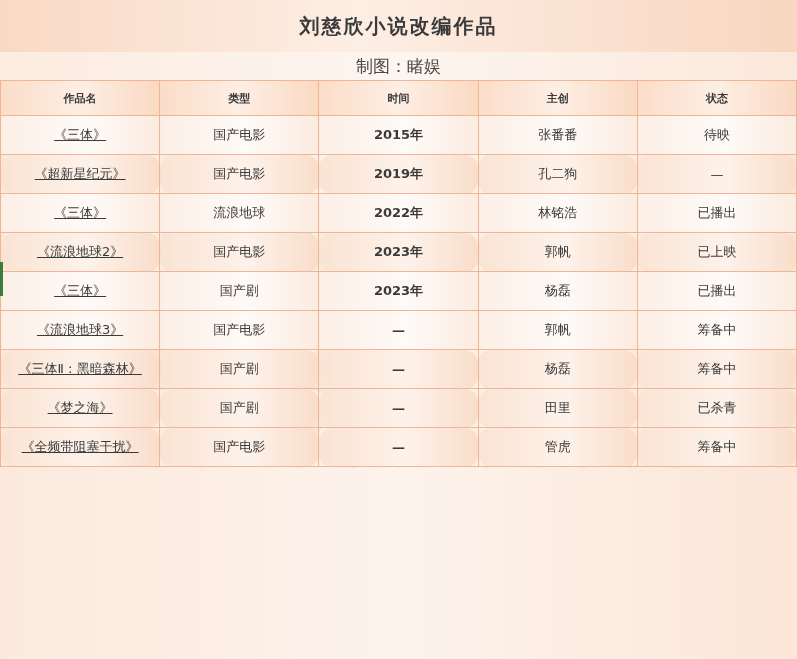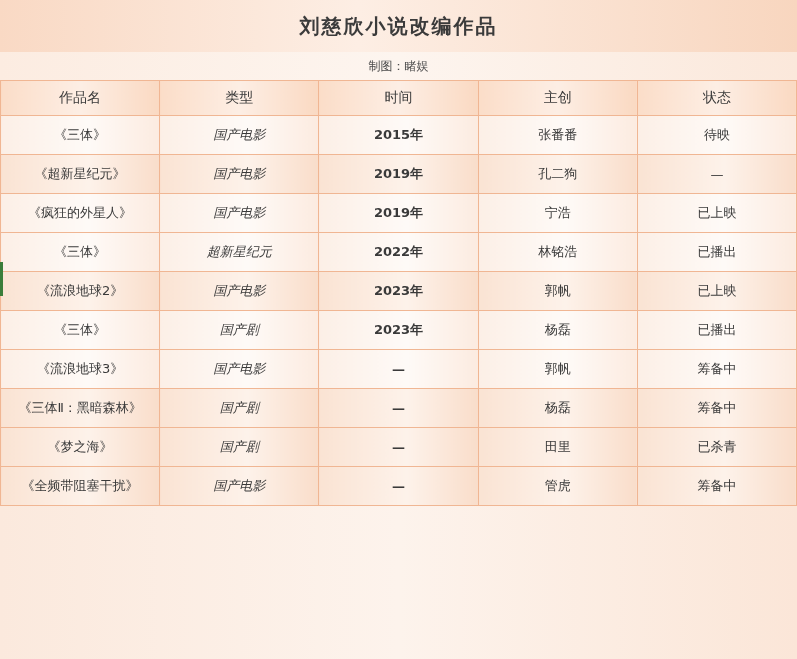--- a/index.html
+++ b/index.html
@@ -49,54 +49,55 @@
   .credit-bar {
     position: relative;
     z-index: 10;
     height: 28px;
     display: flex;
     align-items: center;
     justify-content: center;
     background: linear-gradient(90deg, #fcece1 0%, #fdf5ef 50%, #fbe8db 100%);
   }
   .credit-bar .credit {
-    font-size: 12px;
+    font-size: 17px;
     color: #4a4a4a;
   }
   table.data {
     position: relative;
     z-index: 10;
     border-collapse: collapse;
     width: 797px;
     table-layout: fixed;
   }
   table.data th, table.data td {
     border: 1px solid #f0b693;
     text-align: center;
     font-size: 13px;
     color: #3a3a3a;
     height: 38px;
     padding: 0 2px;
     overflow: hidden;
     white-space: nowrap;
   }
   table.data th {
-    font-weight: normal;
-    font-size: 14px;
+    font-weight: bold;
+    font-size: 11px;
     background: linear-gradient(90deg, #fbddc8 0%, #fdeee4 50%, #fad9c2 100%);
     height: 34px;
   }
   table.data tr.row-a td {
     background: linear-gradient(90deg, #fcefe6 0%, #fefaf7 55%, #fcebe0 100%);
   }
   table.data tr.row-b td {
     background: linear-gradient(90deg, #fae3d3 0%, #fdf2ea 55%, #f9ddca 100%);
-  }
-  table.data td.c-name { width: 216px; }
-  table.data td.c-type { width: 142px; font-style: italic; }
+    border-radius: 13px;
+  }
+  table.data td.c-name { width: 216px; text-decoration: underline; }
+  table.data td.c-type { width: 142px; }
   table.data td.c-time { width: 127px; font-weight: bold; }
   table.data td.c-creator { width: 148px; }
   table.data td.c-status { width: 160px; }
   .mark-left {
     position: absolute;
     left: 0;
     top: 262px;
     width: 3px;
     height: 34px;
     background: #3a7d3a;
@@ -150,29 +151,22 @@
         <td class="c-status">待映</td>
       </tr>
       <tr class="row-b">
         <td class="c-name">《超新星纪元》</td>
         <td class="c-type">国产电影</td>
         <td class="c-time">2019年</td>
         <td class="c-creator">孔二狗</td>
         <td class="c-status">—</td>
       </tr>
       <tr class="row-a">
-        <td class="c-name">《疯狂的外星人》</td>
-        <td class="c-type">国产电影</td>
-        <td class="c-time">2019年</td>
-        <td class="c-creator">宁浩</td>
-        <td class="c-status">已上映</td>
-      </tr>
-      <tr class="row-a">
         <td class="c-name">《三体》</td>
-        <td class="c-type">超新星纪元</td>
+        <td class="c-type">流浪地球</td>
         <td class="c-time">2022年</td>
         <td class="c-creator">林铭浩</td>
         <td class="c-status">已播出</td>
       </tr>
       <tr class="row-b">
         <td class="c-name">《流浪地球2》</td>
         <td class="c-type">国产电影</td>
         <td class="c-time">2023年</td>
         <td class="c-creator">郭帆</td>
         <td class="c-status">已上映</td>

